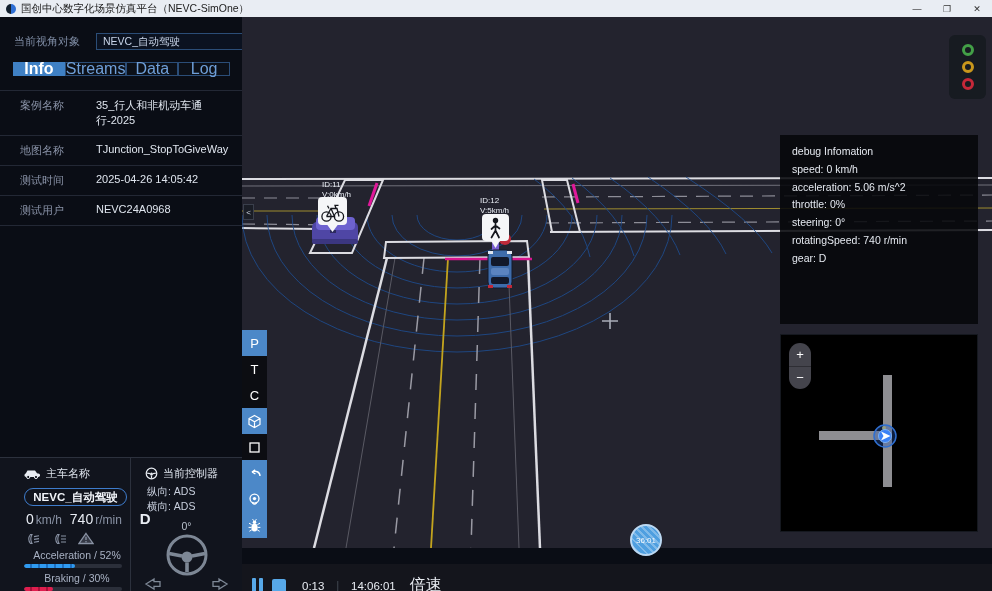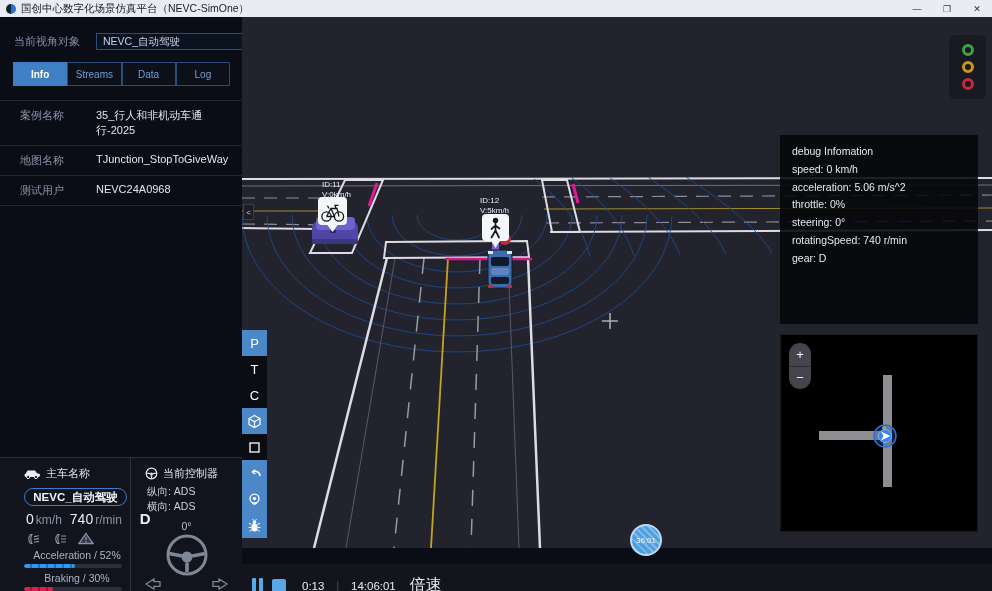--- a/index.html
+++ b/index.html
@@ -15,21 +15,21 @@
   .win-btn { width:30px; height:17px; display:flex; align-items:center; justify-content:center; font-size:9px; color:#333; }
 
   .content { flex:1; display:flex; }
 
   
   .sidebar { width:242px; background:#0a0d15; position:relative; flex:0 0 242px; }
   .view-row { display:flex; align-items:center; padding:16px 12px 10px 14px; gap:16px; }
   .view-row label { font-size:11px; color:#7e8ba3; white-space:nowrap; }
   .view-row input { width:148px; height:17px; background:#0b1220; border:1px solid #2b4d77; color:#c8d4e8; font-size:10.5px; padding:0 6px; font-family:inherit; }
   .tabs { display:flex; margin:2px 12px 0 13px; }
-  .tab { flex:1; height:24px; font-size:10px; display:flex; align-items:center; justify-content:center; background:#0c1018; border:1px solid #2b4d77; color:#6f9fd8; cursor:default; }
+  .tab { flex:1; height:14px; font-size:16px; display:flex; align-items:center; justify-content:center; background:#0c1018; border:1px solid #2b4d77; color:#6f9fd8; cursor:default; }
   .tab.active { background:#3f80c4; border-color:#3f80c4; color:#fff; font-weight:bold; }
   .info-rows { margin-top:14px; border-top:1px solid #232835; }
   .info-row { display:flex; padding:7px 6px 7px 20px; border-bottom:1px solid #232835; }
   .info-row .lbl { width:76px; font-size:11px; color:#8a93a8; flex:0 0 76px; }
   .info-row .val { font-size:11px; color:#dfe5ee; }
 
   
   .vpanel { position:absolute; bottom:0; left:0; width:242px; height:150px; background:#11141d; border-top:1px solid #2c313d; display:flex; }
   .vp-left { width:131px; border-right:1px solid #2c313d; padding:8px 0 0 0; }
   .vp-title { display:flex; align-items:center; gap:5px; padding-left:14px; font-size:11px; color:#dde3ec; }
@@ -120,20 +120,24 @@
       <div class="info-rows">
         <div class="info-row">
           <span class="lbl">案例名称</span>
           <span class="val">35_行人和非机动车通行-2025</span>
         </div>
         <div class="info-row">
           <span class="lbl">地图名称</span>
           <span class="val">TJunction_StopToGiveWay</span>
         </div>
         <div class="info-row">
+          <span class="lbl">测试时间</span>
+          <span class="val">2025-04-26 14:05:42</span>
+        </div>
+        <div class="info-row">
           <span class="lbl">测试用户</span>
           <span class="val">NEVC24A0968</span>
         </div>
       </div>
 
       <div class="vpanel">
         <div class="vp-left">
           <div class="vp-title">
             <svg width="17" height="11" viewBox="0 0 17 11">
               <path d="M1.5,6 L3.5,2.5 L11,2.5 L13.5,6 Z" fill="#e8ecf2"></path>

